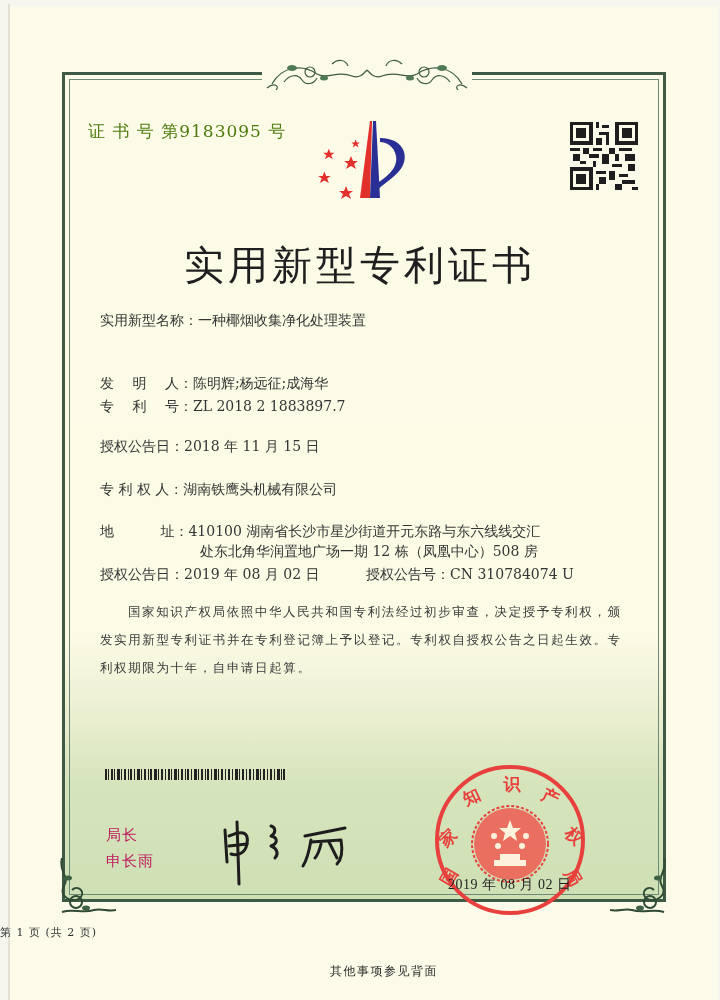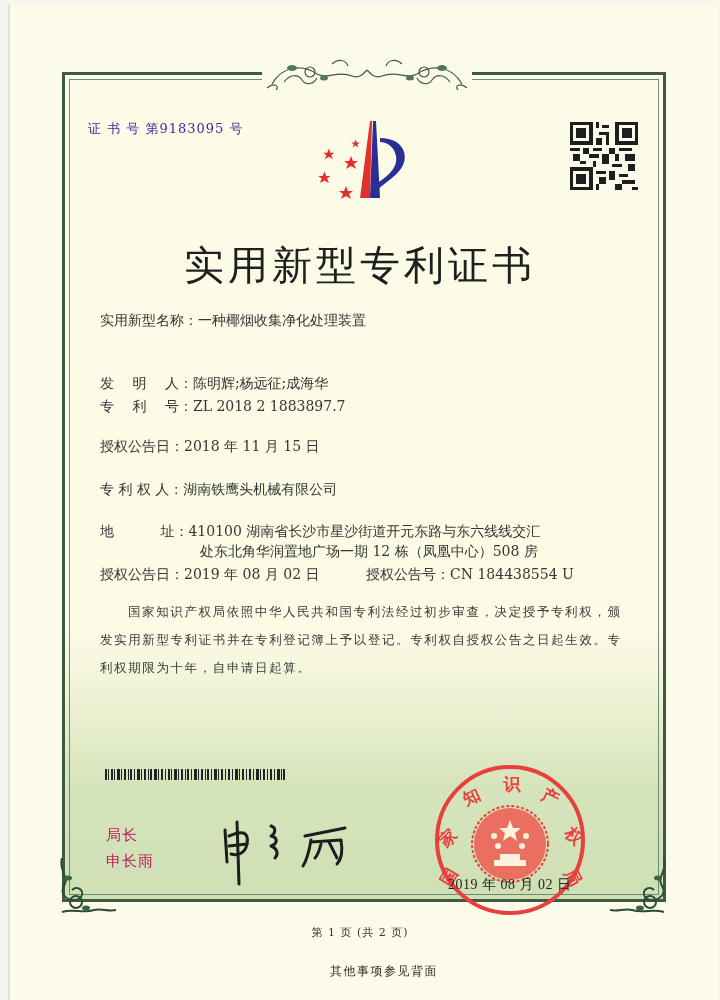--- a/index.html
+++ b/index.html
@@ -29,21 +29,21 @@
   }
   .ornament-top {
     position: absolute; left: 262px; top: 56px; width: 210px; height: 34px;
     background: #fcfbe9;
   }
   .ornament-corner { position: absolute; width: 60px; height: 60px; }
   .ornament-corner.bl { left: 56px; top: 858px; }
   .ornament-corner.br { left: 610px; top: 858px; }
 
   .cert-no {
-    position: absolute; left: 88px; top: 120px; font-size: 13px; letter-spacing: 1px; color: #4c1d95;
+    position: absolute; left: 88px; top: 120px; font-size: 17px; letter-spacing: 1px; color: #4d7c0f;
   }
   .logo { position: absolute; left: 310px; top: 118px; width: 110px; height: 85px; }
   .qr { position: absolute; left: 570px; top: 122px; width: 68px; height: 68px; }
 
   .title {
     position: absolute; left: 0; width: 720px; top: 218px; text-align: center;
     font-size: 40px; letter-spacing: 4px; color: #1f1f1f;
     font-family: "DejaVu Sans", sans-serif; font-weight: normal; margin-top: 20px;
   }
 
@@ -66,21 +66,21 @@
   }
   .signature { position: absolute; left: 215px; top: 818px; width: 150px; height: 70px; }
 
   .seal { position: absolute; left: 432px; top: 762px; width: 156px; height: 156px; }
   .seal-date {
     position: absolute; left: 448px; top: 876px; font-size: 14px; color: #1f1f1f;
     font-family: "Liberation Serif", serif; letter-spacing: 0.5px;
   }
 
   .page-num {
-    position: absolute; left: 0; width: 720px; top: 925px; text-align: center;
+    position: absolute; left: 0; width: 720px; top: 925px; 
     font-size: 11px; color: #333; letter-spacing: 1px;
   }
   .footer-note {
     position: absolute; left: 0; width: 720px; top: 963px; text-align: center;
     font-size: 12px; color: #2d2d2d; letter-spacing: 1.5px; padding-left: 24px;
   }
 </style>
 </head>
 <body>
 
@@ -219,21 +219,21 @@
 <div class="field" style="top:523px">
   <span class="lbl">地　　　 址：</span><span class="val">410100 湖南省长沙市星沙街道开元东路与东六线线交汇</span>
 </div>
 <div class="field" style="top:543px; left:200px">
   <span class="val">处东北角华润置地广场一期 12 栋（凤凰中心）508 房</span>
 </div>
 <div class="field" style="top:566px">
   <span class="lbl">授权公告日：</span><span class="val">2019 年 08 月 02 日</span>
 </div>
 <div class="field" style="top:566px; left:366px">
-  <span class="lbl">授权公告号：</span><span class="val">CN 184438554 U</span>
+  <span class="lbl">授权公告号：</span><span class="val">CN 310784074 U</span>
 </div>
 
 <div class="para" style="top:598px">
   <p>国家知识产权局依照中华人民共和国专利法经过初步审查，决定授予专利权，颁发实用新型专利证书并在专利登记簿上予以登记。专利权自授权公告之日起生效。专利权期限为十年，自申请日起算。</p>
 </div>
 
 <svg class="barcode" viewBox="0 0 180 11" preserveAspectRatio="none">
   <g fill="#222">
     <rect x="0" width="2" height="11"></rect>
       <rect x="3" width="1" height="11"></rect>

